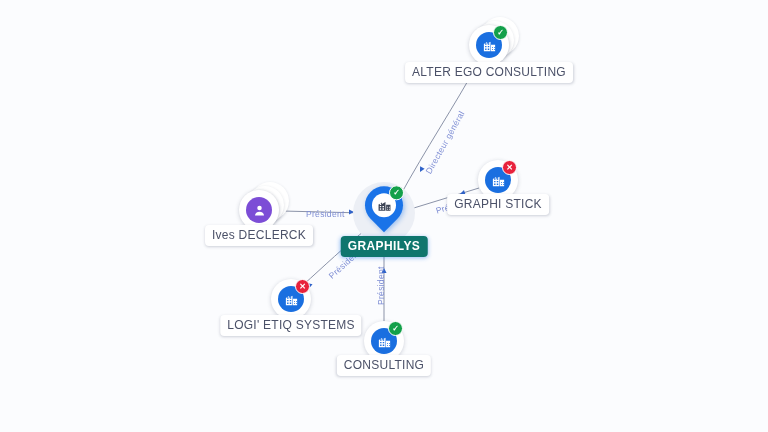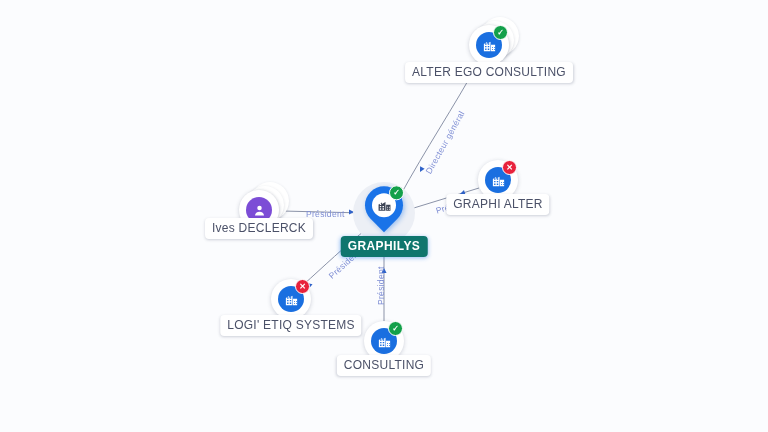--- a/index.html
+++ b/index.html
@@ -223,35 +223,35 @@
         <div class="avatar-wrap">
           <div class="avatar" style="background: rgb(26, 111, 224);">
             <svg viewBox="0 0 24 24" width="15" height="15" fill="#ffffff">
               <path d="M3 21V9.6l5.2-3.1V9l5.4-3.2V21H3zm2-2h2.2v-2.2H5V19zm0-4.2h2.2v-2.2H5v2.2zm0-4.2h2.2V8.4H5v2.2zm4.2 8.4h2.4v-2.2H9.2V19zm0-4.2h2.4v-2.2H9.2v2.2zm0-4.2h2.4V8.4H9.2v2.2z"></path>
               <path d="M14.4 21V10.6h6.6V21h-6.6zm1.8-2h1.2v-1.6h-1.2V19zm3 0h1.2v-1.6h-1.2V19zm-3-3.2h1.2v-1.6h-1.2v1.6zm3 0h1.2v-1.6h-1.2v1.6z"></path>
             </svg>
           </div>
           <div class="badge ko" style="left: 24px; top: 0px;">✕</div>
         </div>
       </div>
-      <div class="chip" style="left: 498px; top: 194px;">GRAPHI ALTER</div>
+      <div class="chip" style="left: 498px; top: 194px;">GRAPHI STICK</div>
       <div class="node" style="left: 259px; top: 210px;">
         <div class="stack" style="width: 38px; height: 38px; left: -8px; top: -28px;"></div>
         <div class="stack" style="width: 38px; height: 38px; left: -13px; top: -24px;"></div>
         <div class="stack" style="width: 38px; height: 38px; left: -18px; top: -20px;"></div>
         <div class="avatar-wrap">
           <div class="avatar" style="background: rgb(124, 77, 214);">
             <svg viewBox="0 0 24 24" width="15" height="15" fill="#ffffff">
               <circle cx="12" cy="8" r="3.6"></circle>
               <path d="M4.8 20c0-3.8 3.2-6 7.2-6s7.2 2.2 7.2 6H4.8z"></path>
             </svg>
           </div>
         </div>
       </div>
-      <div class="chip" style="left: 259px; top: 218px;">Ives DECLERCK</div>
+      <div class="chip" style="left: 259px; top: 225px;">Ives DECLERCK</div>
       <div class="node" style="left: 291px; top: 299px;">
         <div class="avatar-wrap">
           <div class="avatar" style="background: rgb(26, 111, 224);">
             <svg viewBox="0 0 24 24" width="15" height="15" fill="#ffffff">
               <path d="M3 21V9.6l5.2-3.1V9l5.4-3.2V21H3zm2-2h2.2v-2.2H5V19zm0-4.2h2.2v-2.2H5v2.2zm0-4.2h2.2V8.4H5v2.2zm4.2 8.4h2.4v-2.2H9.2V19zm0-4.2h2.4v-2.2H9.2v2.2zm0-4.2h2.4V8.4H9.2v2.2z"></path>
               <path d="M14.4 21V10.6h6.6V21h-6.6zm1.8-2h1.2v-1.6h-1.2V19zm3 0h1.2v-1.6h-1.2V19zm-3-3.2h1.2v-1.6h-1.2v1.6zm3 0h1.2v-1.6h-1.2v1.6z"></path>
             </svg>
           </div>
           <div class="badge ko" style="left: 24px; top: 0px;">✕</div>
         </div>

